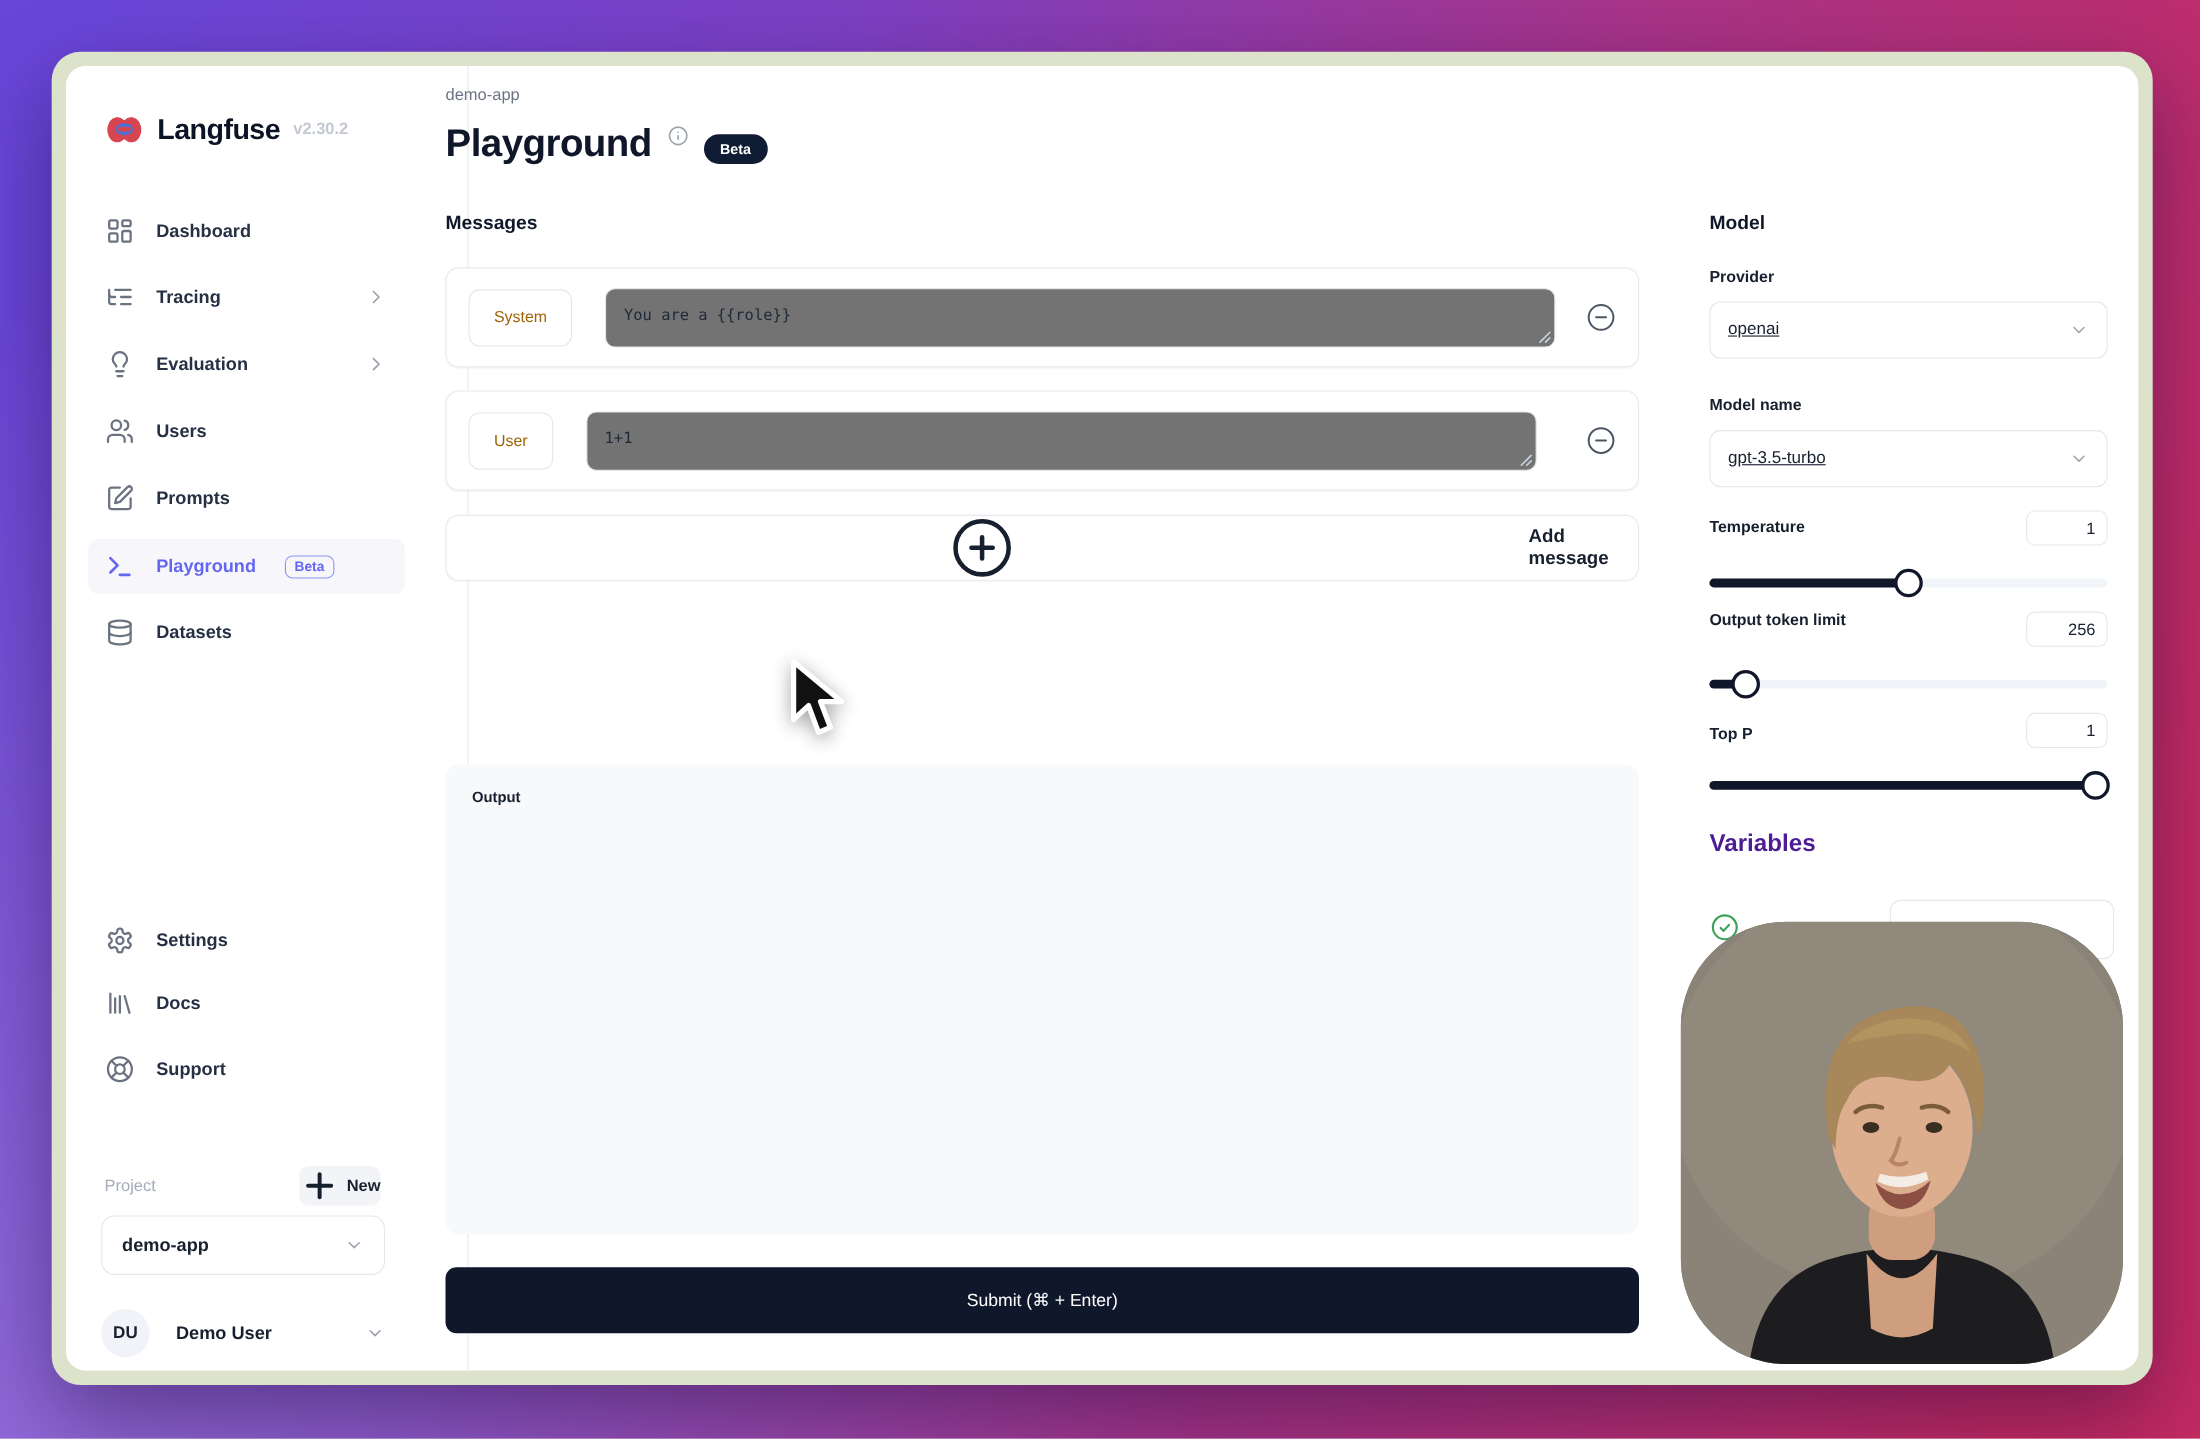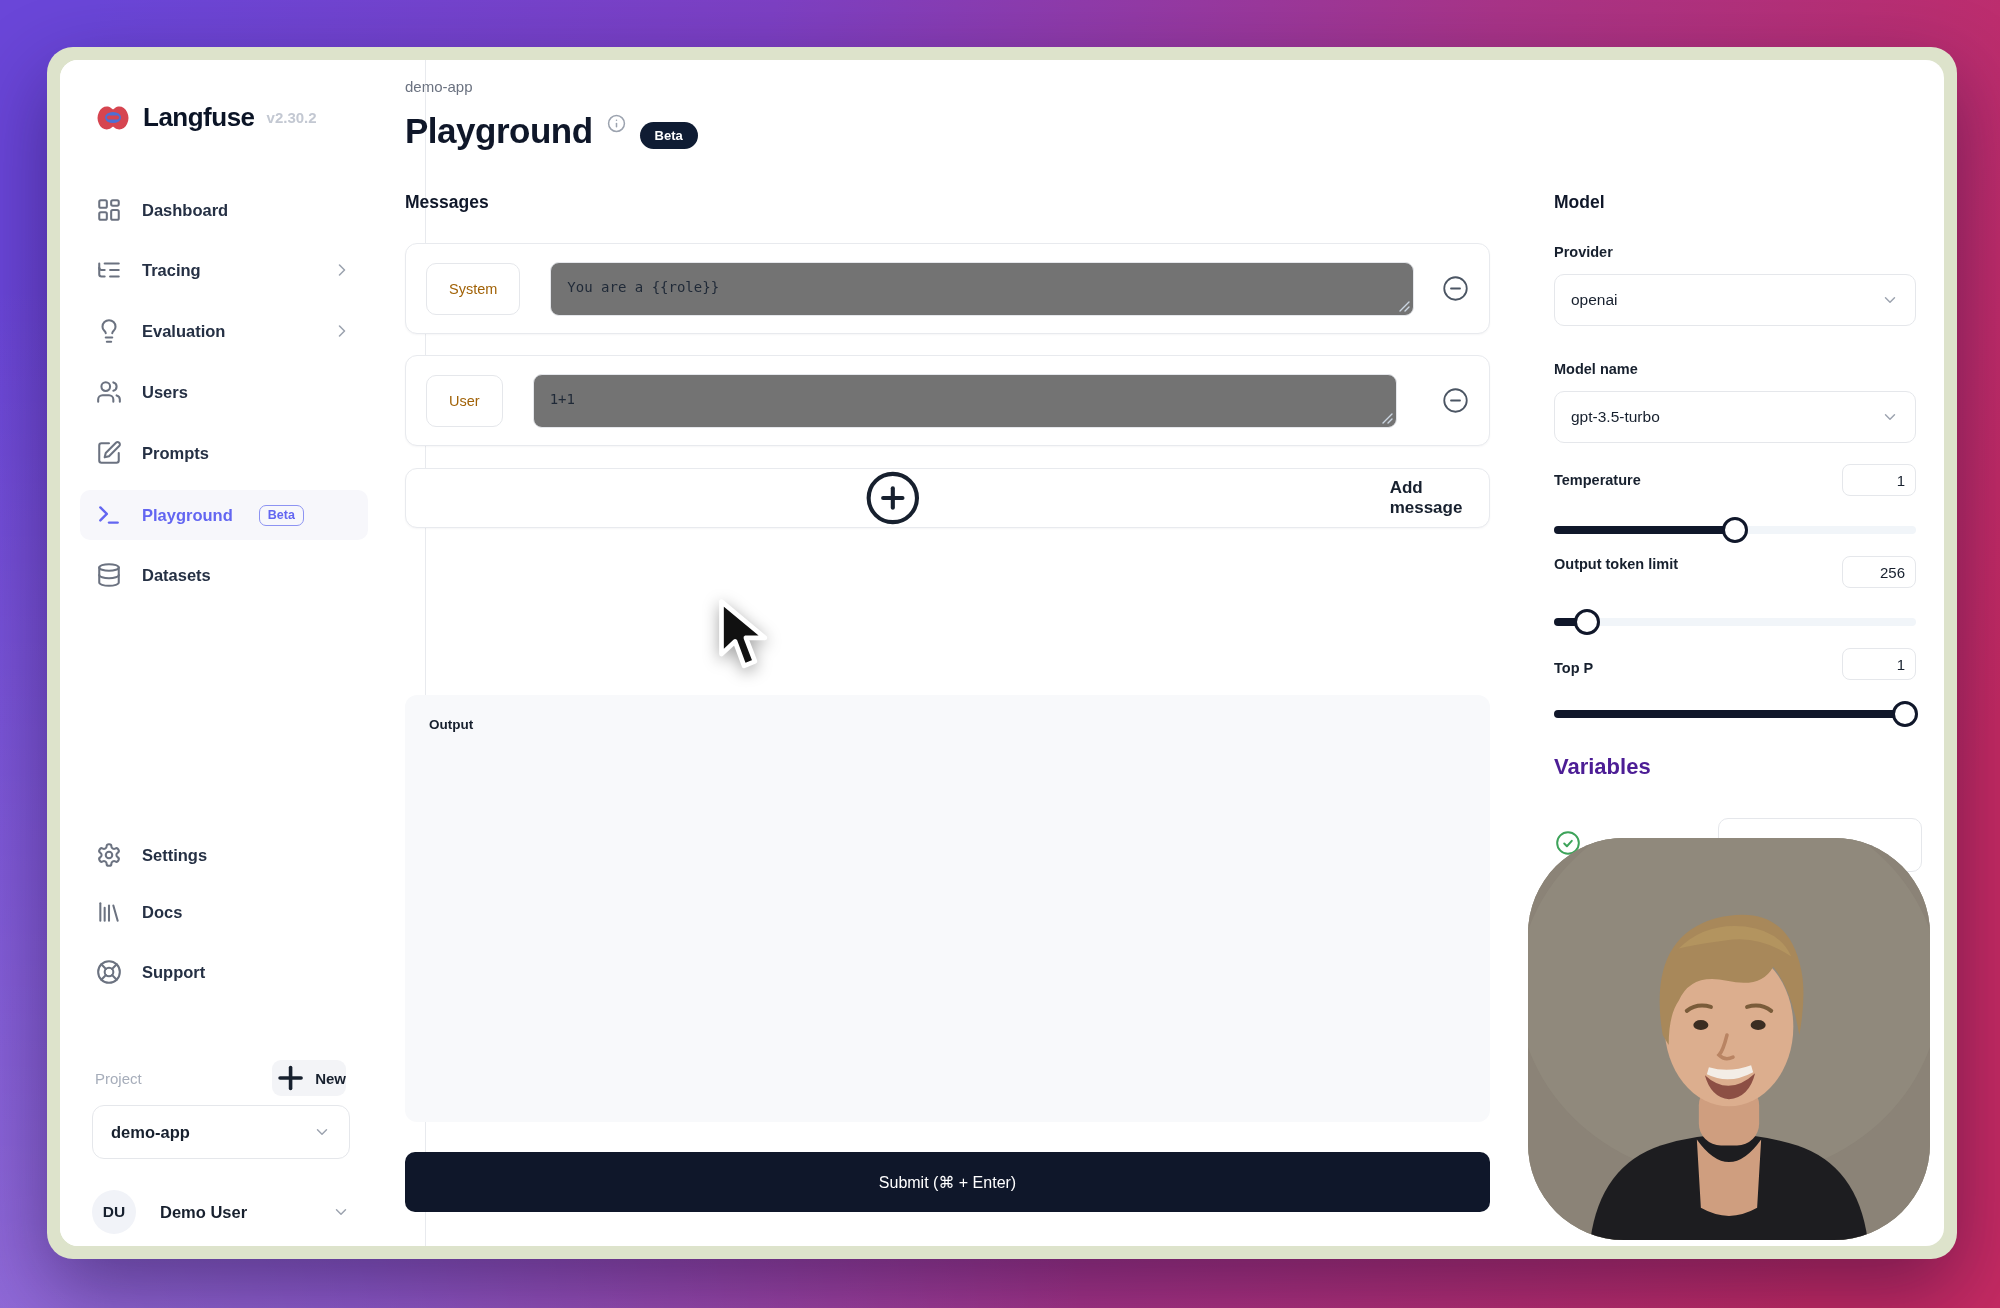--- a/index.html
+++ b/index.html
@@ -99,21 +99,21 @@
     display:flex; align-items:center; justify-content:center; cursor:pointer;
   }
   
   .model-panel{ position:absolute; left:1494px; top:0; width:362px; }
   .model-heading{ position:absolute; left:0; top:132px; }
   .field-label{ position:absolute; left:0; font-size:14.5px; font-weight:600; color:#17202e; }
   .select-box{
     position:absolute; left:0; width:362px; height:52px; border:1px solid #e5e7eb; border-radius:10px;
     background:#fff; display:flex; align-items:center; padding:0 16px; cursor:pointer;
   }
-  .select-box .sel-text{ font-size:15.5px; color:#17202e; }
+  .select-box .sel-text{ font-size:15.5px; color:#17202e;text-decoration:underline; }
   .value-box{
     position:absolute; right:0; width:74px; height:32px; border:1px solid #e5e7eb; border-radius:8px;
     background:#fff; display:flex; align-items:center; justify-content:flex-end; padding:0 10px;
     font-size:15px; color:#17202e;
   }
   .slider{ position:absolute; left:0; width:362px; height:26px; cursor:pointer; }
   .slider .track{ position:absolute; left:0; right:0; top:9px; height:8px; border-radius:4px; background:#f1f5f9; }
   .slider .fill{ position:absolute; left:0; top:9px; height:8px; border-radius:4px 0 0 4px; background:#10172a; width:var(--p,50%); }
   .slider .thumb{
     position:absolute; top:0; left:var(--p,50%); transform:translateX(-50%);

